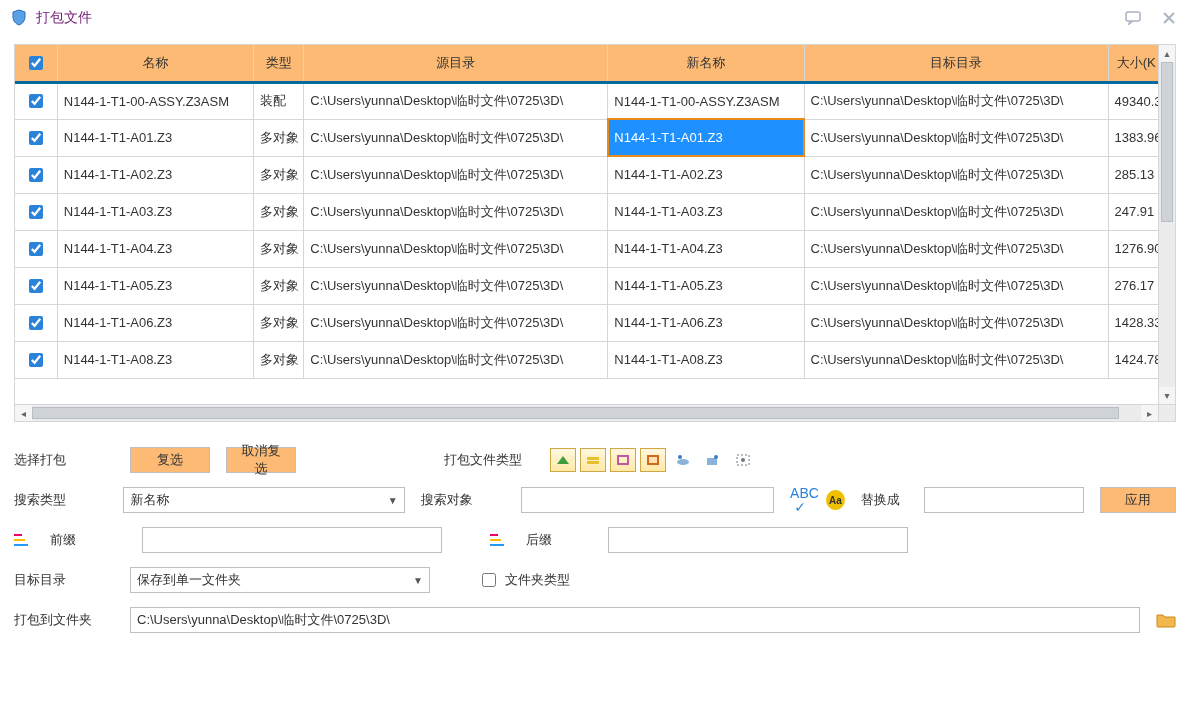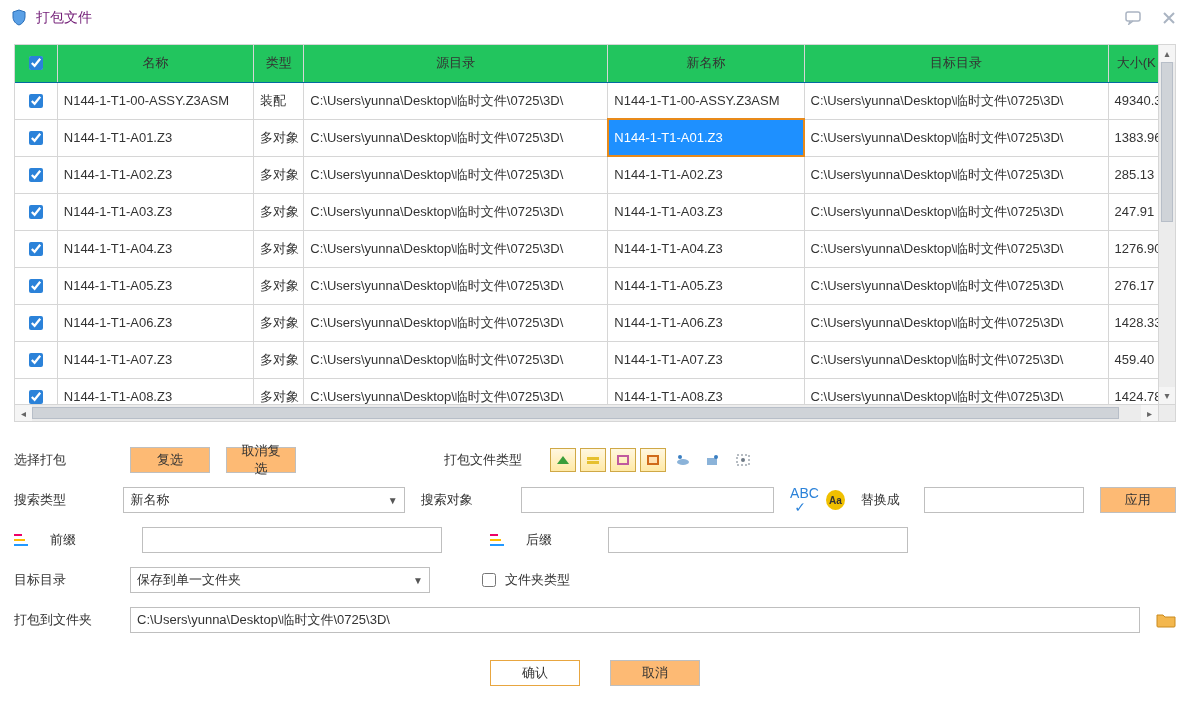--- a/index.html
+++ b/index.html
@@ -95,25 +95,25 @@
   }
   th, td {
     border-right: 1px solid #d6d6d6;
     border-bottom: 1px solid #d6d6d6;
     height: 37px;
     padding: 0 6px;
     overflow: hidden; white-space: nowrap;
     text-align: left;
   }
   thead th {
-    background: #22c55e;
+    background: #fdba74;
     text-align: center;
     font-weight: normal;
     color: #333;
-    border-bottom: 1px solid #0369a1;
+    border-bottom: 3px solid #0369a1;
   }
   .chkcell { text-align: center; }
   input[type=checkbox] {
     width: 14px; height: 14px;
     accent-color: #2b82d9;
   }
   td.sel {
     background: #1e90ff;
     color: #fff;
     position: relative;
@@ -308,29 +308,20 @@
             <td class="chkcell"><input type="checkbox" checked="" style=""></td>
             <td>N144-1-T1-A06.Z3</td>
             <td>多对象</td>
             <td>C:\Users\yunna\Desktop\临时文件\0725\3D\</td>
             <td>N144-1-T1-A06.Z3</td>
             <td>C:\Users\yunna\Desktop\临时文件\0725\3D\</td>
             <td>1428.33</td>
           </tr>
           <tr>
             <td class="chkcell"><input type="checkbox" checked="" style=""></td>
-            <td>N144-1-T1-A07.Z3</td>
-            <td>多对象</td>
-            <td>C:\Users\yunna\Desktop\临时文件\0725\3D\</td>
-            <td>N144-1-T1-A07.Z3</td>
-            <td>C:\Users\yunna\Desktop\临时文件\0725\3D\</td>
-            <td>459.40</td>
-          </tr>
-          <tr>
-            <td class="chkcell"><input type="checkbox" checked="" style=""></td>
             <td>N144-1-T1-A08.Z3</td>
             <td>多对象</td>
             <td>C:\Users\yunna\Desktop\临时文件\0725\3D\</td>
             <td>N144-1-T1-A08.Z3</td>
             <td>C:\Users\yunna\Desktop\临时文件\0725\3D\</td>
             <td>1424.78</td>
           </tr>
         </tbody>
     </table>
     <div id="sel-outline" class="sel-outline" style="left: 591.828px; top: 73px; width: 198.266px; height: 39px;"></div>
@@ -454,18 +445,14 @@
   <div class="frow">
     <div class="flabel">打包到文件夹</div>
     <input class="input" style="flex: 1 1 0%;" value="C:\Users\yunna\Desktop\临时文件\0725\3D\">
     <span class="folder-icon">
       <svg width="20" height="16" viewBox="0 0 20 16">
           <path d="M1 3 h6 l2 2 h10 v9 a1 1 0 0 1 -1 1 H2 a1 1 0 0 1 -1 -1 Z" fill="#f3b74e" stroke="#c98a1e"></path>
         </svg>
     </span>
   </div>
 
-  <div class="bottom-buttons">
-    <button class="btn primary" style="width:90px">确认</button>
-    <button class="btn" style="width:90px">取消</button>
-  </div>
 
 </div>
 
 </body></html>

